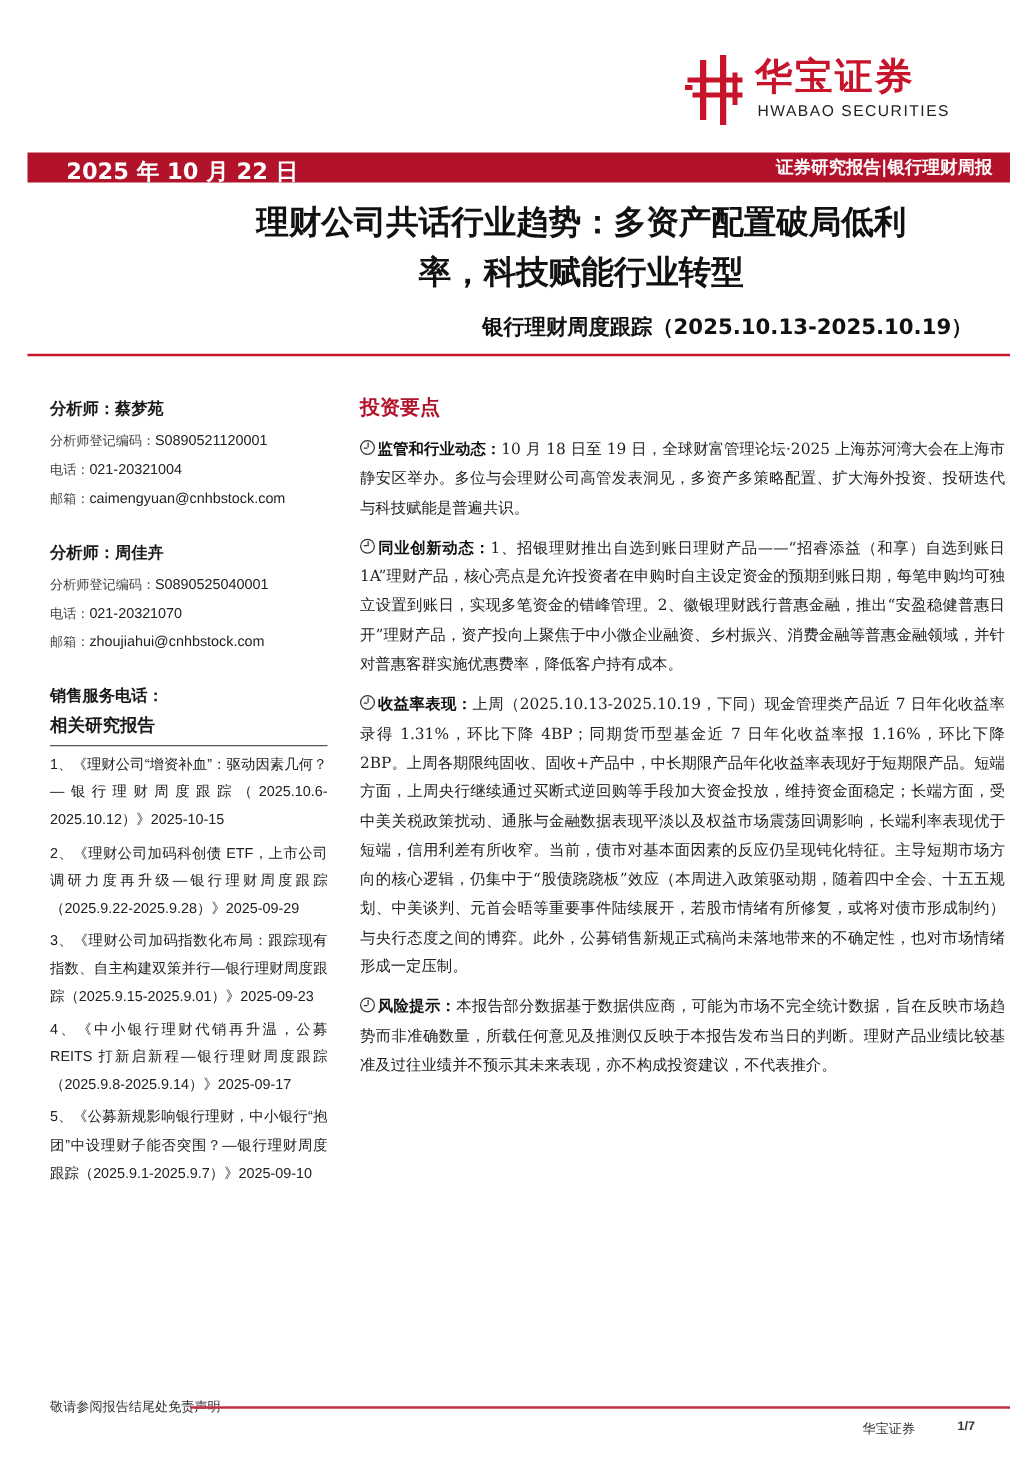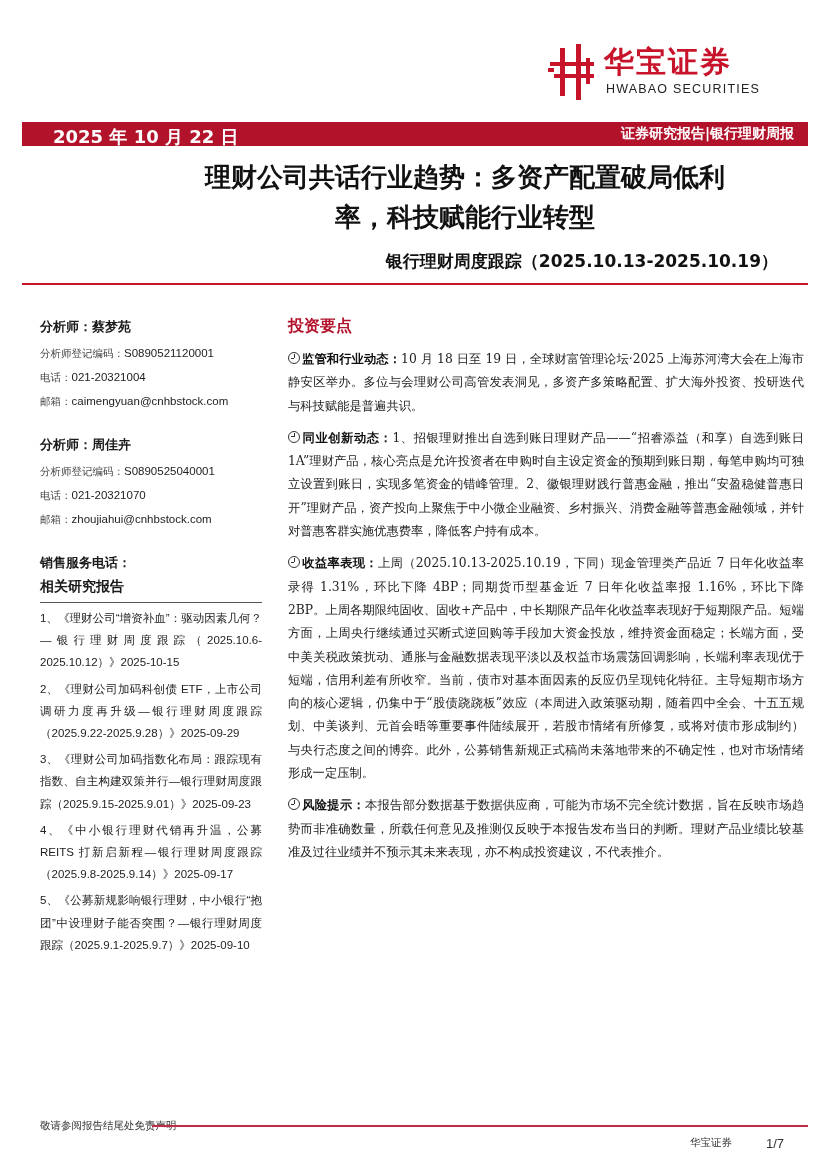--- a/index.html
+++ b/index.html
@@ -18,37 +18,37 @@
   .title { position: absolute; left: 120px; width: 690px; text-align: center;
            font-family: "DejaVu Serif", serif; font-weight: bold; font-size: 26px; color: #111; }
   .title.l1 { top: 160px; }
   .title.l2 { top: 200px; }
   .subtitle { position: absolute; right: 48px; top: 250px; font-family: "DejaVu Sans", sans-serif;
               font-weight: bold; font-size: 17px; color: #111; }
   .rule-red { position: absolute; left: 22px; top: 283px; width: 786px; height: 2px; background: #c8142a; }
   .left { position: absolute; left: 40px; top: 318px; width: 222px; font-size: 11.5px; }
   .left .h { font-weight: bold; font-size: 13px; margin: 0 0 6px 0; }
   .left .ln { font-family: "Liberation Sans", sans-serif; font-size: 11.5px; line-height: 23px; color: #222; }
-  .left .ln .lab { font-family: Liberation Mono, monospace; font-size: 10.5px; color: #444; }
+  .left .ln .lab { font-family: Liberation Serif, serif; font-size: 10.5px; color: #444; }
   .left .gap { height: 22px; }
   .left .rel-h { font-weight: bold; font-size: 14px; margin-top: 1px; padding-bottom: 6px; border-bottom: 1px solid #555; }
   .left .rel { font-family: "Liberation Sans", sans-serif; font-size: 11.5px; line-height: 22.2px;
                color: #222; text-align: justify; margin-top: 4px; }
   .right { position: absolute; left: 288px; top: 316px; width: 516px; }
   .right .sec-h { font-weight: bold; font-size: 16px; color: #b3122b; margin-bottom: 10px; }
   .para { font-size: 12.3px; line-height: 23.3px; text-align: justify; color: #222; margin-bottom: 8px; }
   .para .k { font-weight: bold; color: #111; }
   .para .ico { display: inline-block; width: 10px; height: 10px; border: 1px solid #333; border-radius: 50%;
                position: relative; margin-right: 2px; vertical-align: -1px; }
   .para .ico:before { content: ""; position: absolute; left: 4.5px; top: 1px; width: 1px; height: 4px; background: #333; }
   .para .ico:after { content: ""; position: absolute; left: 2px; top: 4.5px; width: 3px; height: 1px; background: #333; }
   .footer-text { position: absolute; left: 40px; top: 1119px; font-size: 10.5px; color: #333; }
   .footer-rule { position: absolute; left: 152px; top: 1125px; width: 656px; height: 2px; background: #c22c45; }
   .footer-brand { position: absolute; left: 690px; top: 1136px; font-size: 10.5px; color: #333; }
-  .footer-page { position: absolute; left: 766px; top: 1136px; font-family: "Liberation Sans", sans-serif; font-size: 13px; color: #333; }
+  .footer-page { position: absolute; left: 766px; top: 1136px; font-family: "Liberation Sans", sans-serif; font-size: 10px; color: #333; font-weight: bold; }
 </style>
 </head>
 <body>
 
 <div class="logo">
   <svg class="mark" viewBox="0 0 48 56">
     <rect x="12" y="4" width="5" height="48" fill="#c8142a"></rect>
     <rect x="28" y="0" width="5" height="56" fill="#c8142a"></rect>
     <rect x="2" y="18" width="44" height="4" fill="#c8142a"></rect>
     <rect x="6" y="30" width="40" height="4" fill="#c8142a"></rect>

